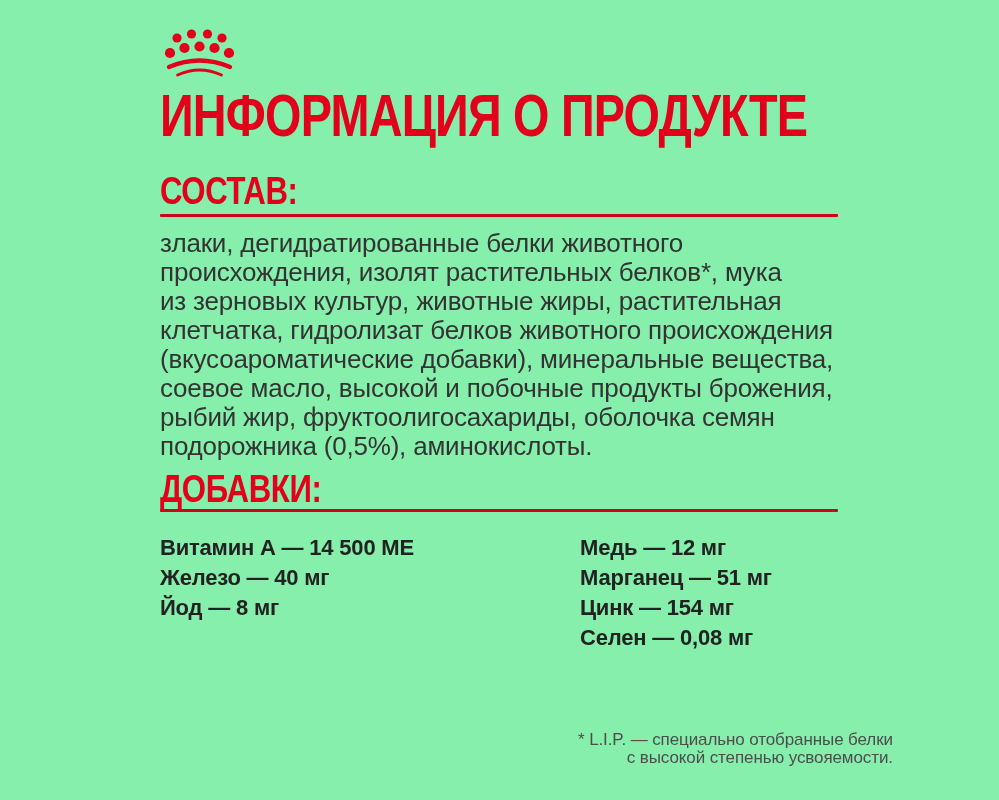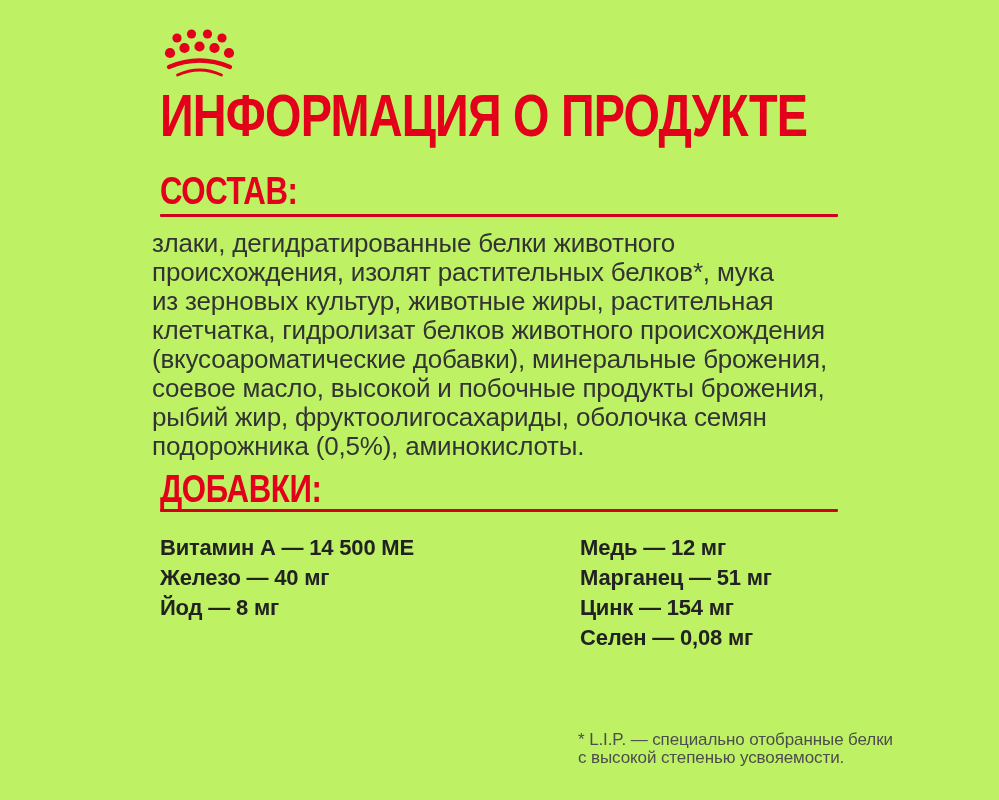--- a/index.html
+++ b/index.html
@@ -1,19 +1,19 @@
 <!DOCTYPE html>
 <html><head>
 <meta charset="utf-8">
 <style>
   * { margin: 0; padding: 0; box-sizing: border-box; }
   html, body { width: 999px; height: 800px; background: #ffffff; overflow: hidden; }
   body { font-family: "Liberation Sans", "DejaVu Sans", sans-serif; position: relative; }
 
-  .canvas { position: absolute; inset: 0; width: 999px; height: 800px; background: #bef264; }
+  .canvas { position: absolute; inset: 0; width: 999px; height: 800px; background: #86efac; }
 
   
   .crown { position: absolute; left: 162px; top: 27px; width: 75px; height: 52px; }
 
   
   .page-title {
     position: absolute; left: 160px; top: 86px;
     font-size: 60px; font-weight: bold; color: #e2001a;
     letter-spacing: -1px; white-space: nowrap; line-height: 1;
     transform: scaleX(0.78); transform-origin: left top;
@@ -32,40 +32,40 @@
   
   .red-rule {
     position: absolute; left: 160px; width: 678px; height: 3px;
     background: #d0021b; border-radius: 1px;
   }
   .rule-composition { top: 214px; }
   .rule-additives  { top: 509px; }
 
   
   .composition-text {
-    position: absolute; left: 152px; top: 229px;
+    position: absolute; left: 160px; top: 229px;
     font-size: 26px; color: #333333; letter-spacing: -0.2px;
   }
   .composition-text .text-line { line-height: 29px; white-space: nowrap; }
 
   
   .additives-col {
     position: absolute; top: 533px;
     font-size: 22px; font-weight: bold; color: #222222; letter-spacing: -0.2px;
   }
   .additives-col .additive-item { line-height: 30px; white-space: nowrap; }
   .col-left  { left: 160px; }
   .col-right { left: 580px; }
 
   
   .footnote {
     position: absolute; left: 578px; top: 731px;
     font-size: 17px; color: #4d4d4d; letter-spacing: -0.1px;
   }
-  .footnote .footnote-line { line-height: 18px; white-space: nowrap; }
+  .footnote .footnote-line { line-height: 18px; white-space: nowrap; text-align: right; }
 </style>
 </head>
 <body>
 
 <div class="canvas">
 
   <div class="crown">
     <svg width="75" height="52" viewBox="0 0 75 50" xmlns="http://www.w3.org/2000/svg" aria-hidden="true">
       <g fill="#e2001a">
 
@@ -90,21 +90,21 @@
   <h1 class="page-title">ИНФОРМАЦИЯ О ПРОДУКТЕ</h1>
 
   <h2 class="section-heading heading-composition">СОСТАВ:</h2>
   <div class="red-rule rule-composition"></div>
 
   <div class="composition-text">
     <div class="text-line">злаки, дегидратированные белки животного</div>
     <div class="text-line">происхождения, изолят растительных белков*, мука</div>
     <div class="text-line">из зерновых культур, животные жиры, растительная</div>
     <div class="text-line">клетчатка, гидролизат белков животного происхождения</div>
-    <div class="text-line">(вкусоароматические добавки), минеральные брожения,</div>
+    <div class="text-line">(вкусоароматические добавки), минеральные вещества,</div>
     <div class="text-line">соевое масло, высокой и побочные продукты брожения,</div>
     <div class="text-line">рыбий жир, фруктоолигосахариды, оболочка семян</div>
     <div class="text-line">подорожника (0,5%), аминокислоты.</div>
   </div>
 
   <h2 class="section-heading heading-additives">ДОБАВКИ:</h2>
   <div class="red-rule rule-additives"></div>
 
   <div class="additives-col col-left">
     <div class="additive-item">Витамин А — 14 500 МЕ</div>

